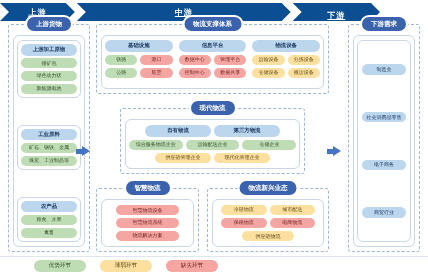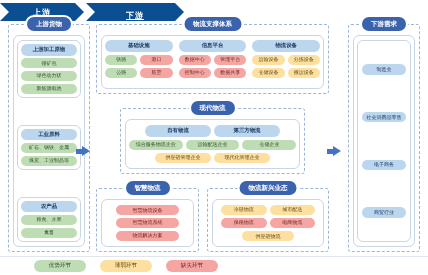--- a/index.html
+++ b/index.html
@@ -103,20 +103,23 @@
 
   .tall-center { justify-content:space-around; height:100%; }
 </style>
 </head>
 <body>
 
 <div class="banner-row">
   <div class="chev chev-up">
     <span>上游</span>
   </div>
+  <div class="chev chev-mid">
+    <span>中游</span>
+  </div>
   <div class="chev chev-down">
     <span>下游</span>
   </div>
 </div>
 
 <div class="col-up">
   <div class="group" style="height:100%;">
     <div class="g-title">上游货物</div>
     <div class="g-body" style="height:calc(100% - 14px); display:flex; flex-direction:column; justify-content:space-between;">
 

